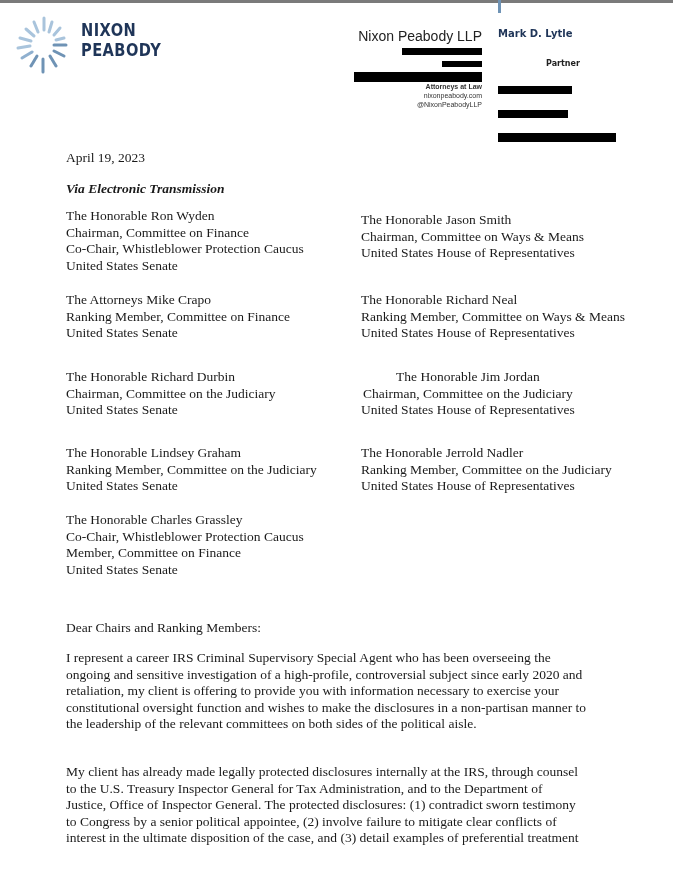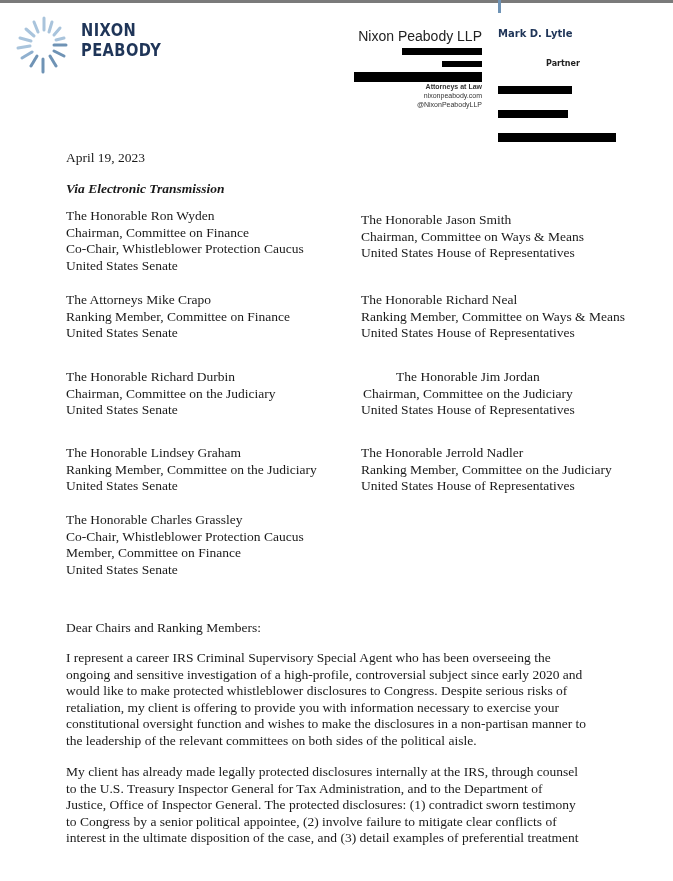--- a/index.html
+++ b/index.html
@@ -130,21 +130,20 @@
   <div>The Honorable Jerrold Nadler</div>
   <div>Ranking Member, Committee on the Judiciary</div>
   <div>United States House of Representatives</div>
 </div>
 
 <div class="text salutation">Dear Chairs and Ranking Members:</div>
 
 <div class="text para" style="top:650px;">
   <div>I represent a career IRS Criminal Supervisory Special Agent who has been overseeing the</div>
   <div>ongoing and sensitive investigation of a high-profile, controversial subject since early 2020 and</div>
-  <div>would like to make protected whistleblower disclosures to Congress.  Despite serious risks of</div>
   <div>retaliation, my client is offering to provide you with information necessary to exercise your</div>
   <div>constitutional oversight function and wishes to make the disclosures in a non-partisan manner to</div>
   <div>the leadership of the relevant committees on both sides of the political aisle.</div>
 </div>
 
 <div class="text para" style="top:764px;">
   <div>My client has already made legally protected disclosures internally at the IRS, through counsel</div>
   <div>to the U.S. Treasury Inspector General for Tax Administration, and to the Department of</div>
   <div>Justice, Office of Inspector General.  The protected disclosures: (1) contradict sworn testimony</div>
   <div>to Congress by a senior political appointee, (2) involve failure to mitigate clear conflicts of</div>

